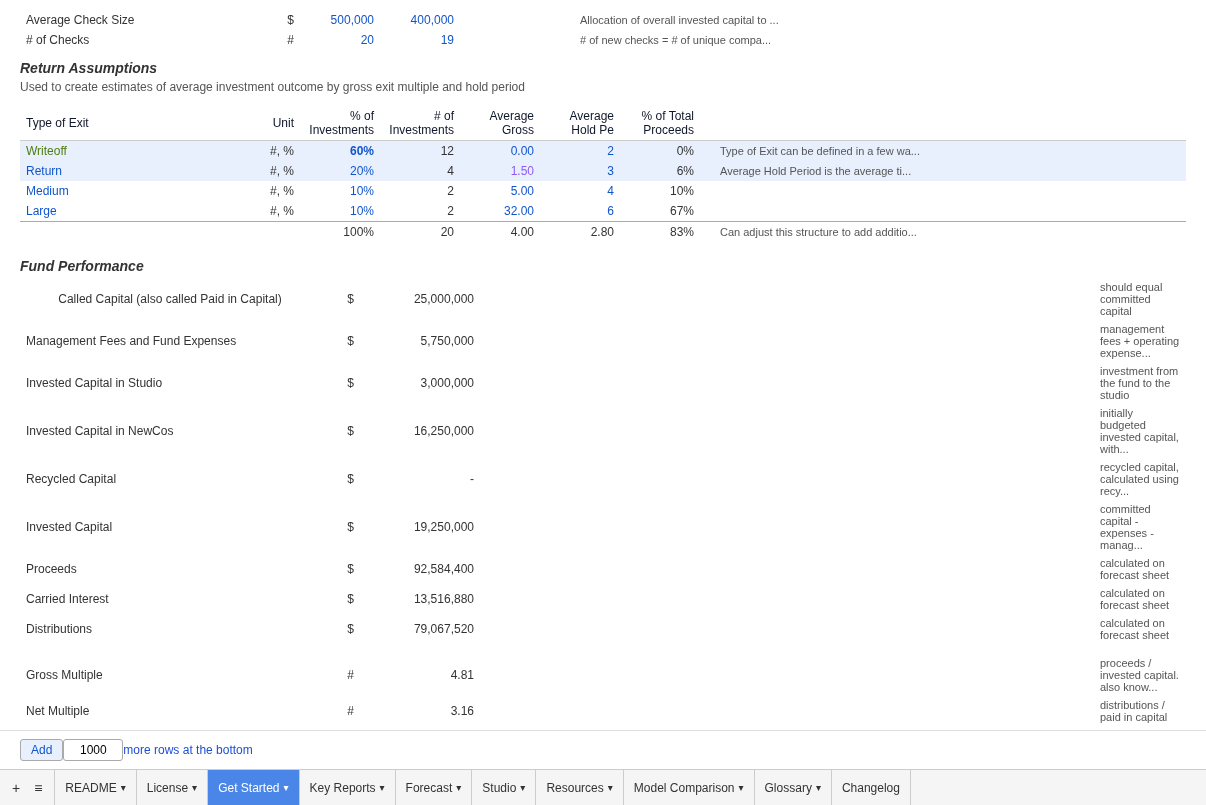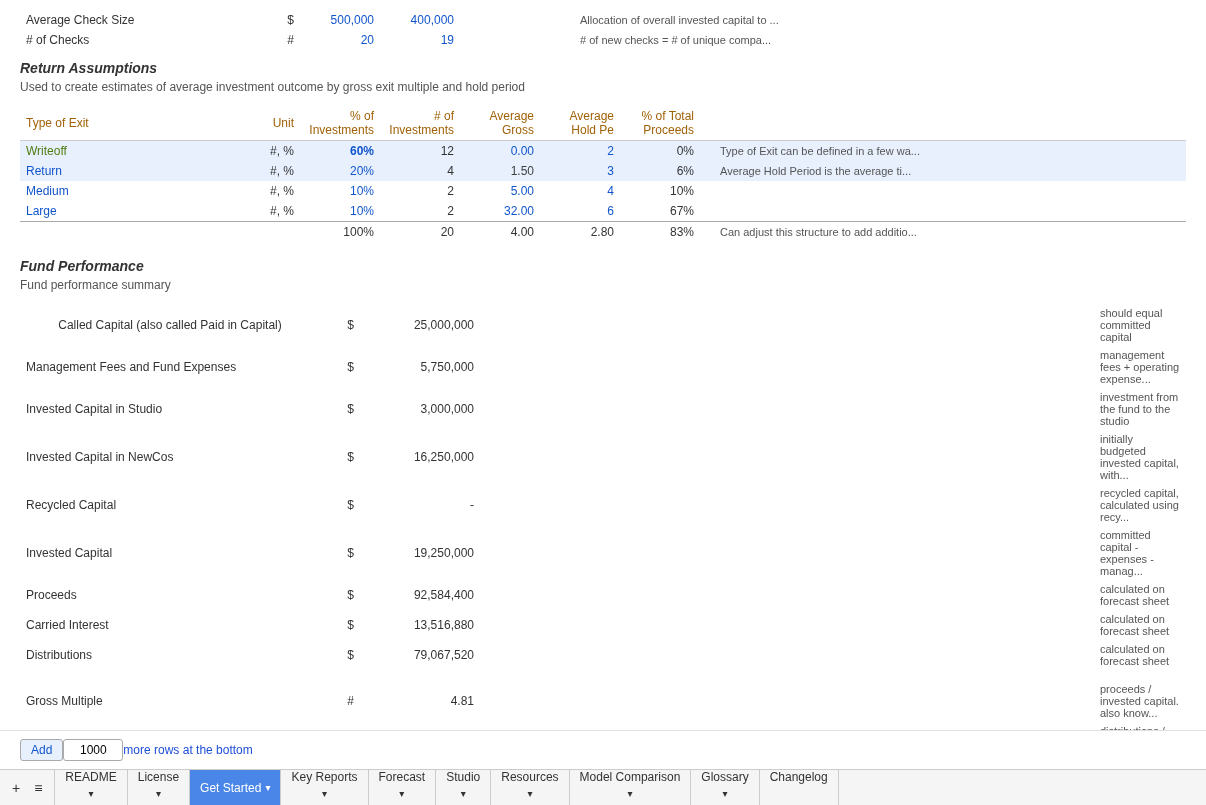--- a/index.html
+++ b/index.html
@@ -38,21 +38,21 @@
     table {
       width: 100%;
       border-collapse: collapse;
       margin-bottom: 8px;
     }
 
     th {
       text-align: left;
       font-weight: normal;
       font-size: 12px;
-      color: #a16207;
+      color: #0f172a;
       border-bottom: 1px solid #ccc;
       padding: 3px 6px;
       margin-left: 35px;
     }
 
     td {
       padding: 3px 6px;
       font-size: 12px;
     }
 
@@ -146,21 +146,20 @@
     }
 
     .tab-item.active {
       background: #4a86e8;
       color: #fff;
     }
 
     .tab-item:not(.active) {
       background: #f5f5f5;
       color: #333;
-      flex-direction: column;
     }
 
     .tab-arrow {
       font-size: 10px;
     }
 
     .top-rows {
       margin-bottom: 6px;
     }
 
@@ -230,21 +229,21 @@
     <td class="col-avg-gross" style="text-align:right; color:#1155cc;">0.00</td>
     <td class="col-avg-hold" style="text-align:right; color:#1155cc;">2</td>
     <td class="col-pct-proceeds" style="text-align:right;">0%</td>
     <td class="note-col">Type of Exit can be defined in a few wa...</td>
   </tr>
           <tr class="highlight-row">
     <td class="col-label"><span style="color:#1155cc; cursor:pointer;">Return</span></td>
     <td class="col-unit">#, %</td>
     <td class="col-pct-invest" style="text-align:right; color:#1155cc;">20%</td>
     <td class="col-num-invest" style="text-align:right;">4</td>
-    <td class="col-avg-gross" style="text-align:right; color:#404040;">1.50</td>
+    <td class="col-avg-gross" style="text-align:right; color:#8b5cf6;">1.50</td>
     <td class="col-avg-hold" style="text-align:right; color:#1155cc;">3</td>
     <td class="col-pct-proceeds" style="text-align:right;">6%</td>
     <td class="note-col">Average Hold Period is the average ti...</td>
   </tr>
           <tr>
     <td class="col-label"><span style="color:#1155cc; cursor:pointer;">Medium</span></td>
     <td class="col-unit">#, %</td>
     <td class="col-pct-invest" style="text-align:right; color:#1155cc;">10%</td>
     <td class="col-num-invest" style="text-align:right;">2</td>
     <td class="col-avg-gross" style="text-align:right; color:#1155cc;">5.00</td>
@@ -271,21 +270,20 @@
   <td class="col-avg-hold" style="text-align:right;">2.80</td>
   <td class="col-pct-proceeds" style="text-align:right;">83%</td>
   <td class="note-col">Can adjust this structure to add additio...</td>
 </tr>
         </tbody>
     </table>
   </div>
 
   <div class="fund-section">
     <div class="section-title">Fund Performance</div>
-    <div class="section-subtitle">Fund performance summary</div>
     <table class="fund-table">
       <tbody id="fund-table-body">
       <tr>
     <td style="width:300px;text-align:center;">Called Capital (also called Paid in Capital)</td>
     <td style="width:40px; text-align:right;">$</td>
     <td style="width:120px; text-align:right;">25,000,000</td>
     <td style="width:200px;"></td>
     <td style="width:200px;"></td>
     <td style="width:200px;"></td>
     <td class="note-col">should equal committed capital</td>

